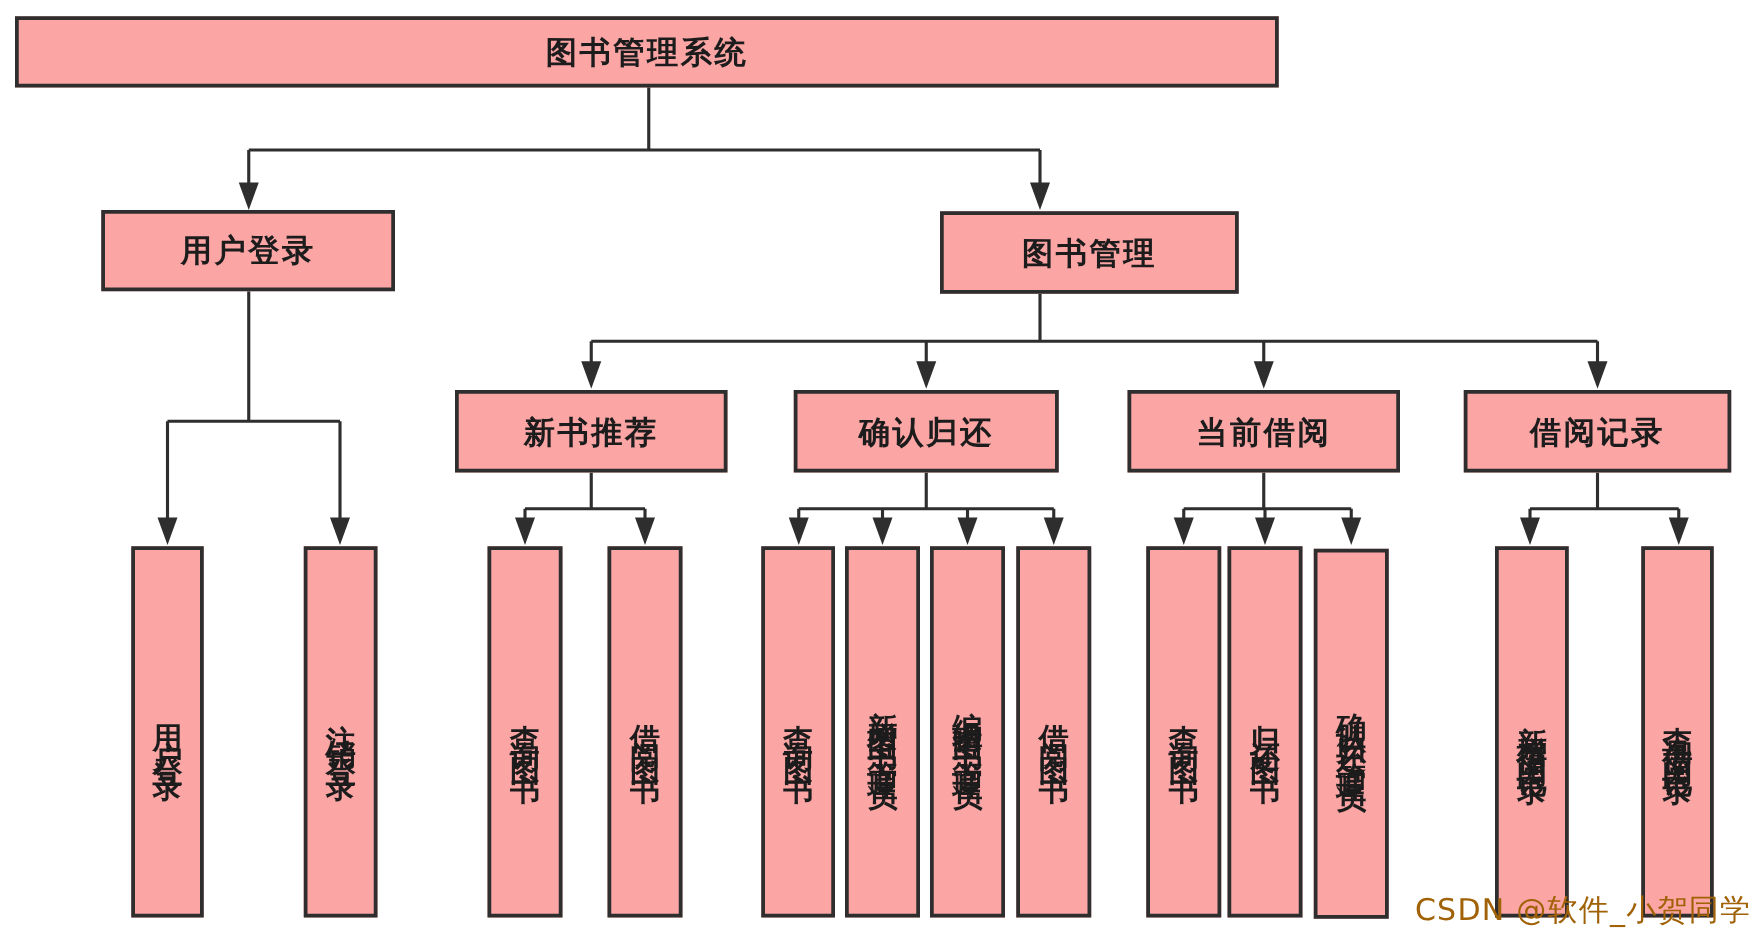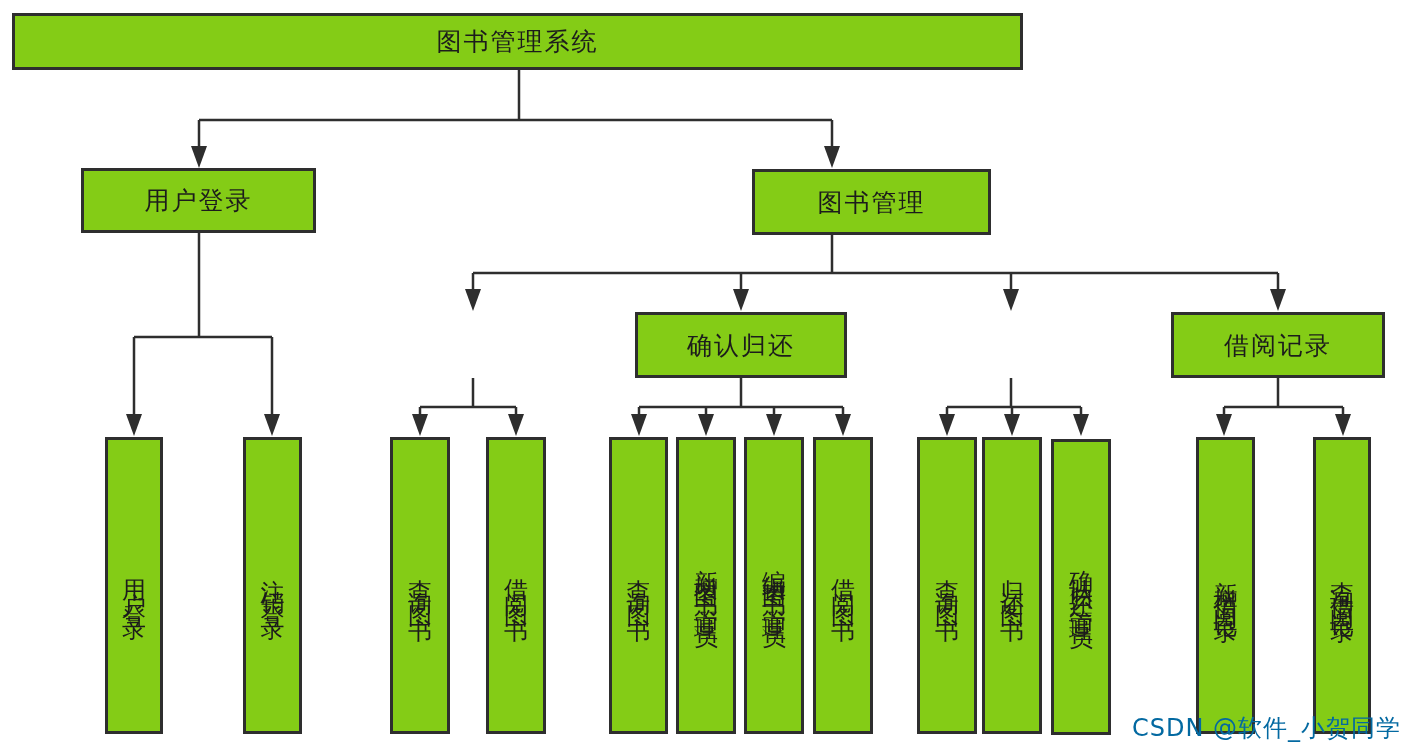--- a/index.html
+++ b/index.html
@@ -13,47 +13,48 @@
   }
   .connectors {
     position: absolute;
     left: 0; top: 0;
     width: 1405px; height: 747px;
     pointer-events: none;
   }
   .box {
     position: absolute;
     box-sizing: border-box;
-    background: #84cc16;
+    background: #fca5a5;
     border: 3px solid #2e2e2e;
     color: #1c1c1c;
     display: flex;
     align-items: center;
     justify-content: center;
     text-align: center;
+    font-weight: bold;
   }
   .hbox {
     font-size: 25px;
     letter-spacing: 2px;
     white-space: nowrap;
   }
   .vbox {
     writing-mode: vertical-rl;
     text-orientation: mixed;
     font-size: 24px;
     line-height: 1;
   }
   .sp-a { letter-spacing: 13px; }
   .sp-b { letter-spacing: 8px; }
   .watermark {
     position: absolute;
     right: 4px;
     top: 712px;
     font-size: 24px;
-    color: #0369a1;
+    color: #a16207;
     letter-spacing: 1px;
     white-space: nowrap;
     z-index: 5;
   }
 </style>
 </head>
 <body>
 
 <div class="canvas">
 
@@ -117,21 +118,23 @@
       <polygon points="1216,414 1232,414 1224,436"></polygon>
       <polygon points="1335,414 1351,414 1343,436"></polygon>
     </g>
   </svg>
 
   <div class="box hbox" style="left:12px; top:13px; width:1011px; height:57px;">图书管理系统</div>
 
   <div class="box hbox" style="left:81px; top:168px; width:235px; height:65px;">用户登录</div>
   <div class="box hbox" style="left:752px; top:169px; width:239px; height:66px;">图书管理</div>
 
+  <div class="box hbox" style="left:364px; top:312px; width:218px; height:66px;">新书推荐</div>
   <div class="box hbox" style="left:635px; top:312px; width:212px; height:66px;">确认归还</div>
+  <div class="box hbox" style="left:902px; top:312px; width:218px; height:66px;">当前借阅</div>
   <div class="box hbox" style="left:1171px; top:312px; width:214px; height:66px;">借阅记录</div>
 
   <div class="box vbox sp-a" style="left:105px; top:437px; width:58px; height:297px;">用户登录</div>
   <div class="box vbox sp-a" style="left:243px; top:437px; width:59px; height:297px;">注销登录</div>
 
   <div class="box vbox sp-a" style="left:390px; top:437px; width:60px; height:297px;">查询图书</div>
   <div class="box vbox sp-a" style="left:486px; top:437px; width:60px; height:297px;">借阅图书</div>
 
   <div class="box vbox sp-a" style="left:609px; top:437px; width:59px; height:297px;">查询图书</div>
   <div class="box vbox sp-b" style="left:676px; top:437px; width:60px; height:297px;">新增图书（管理员）</div>

